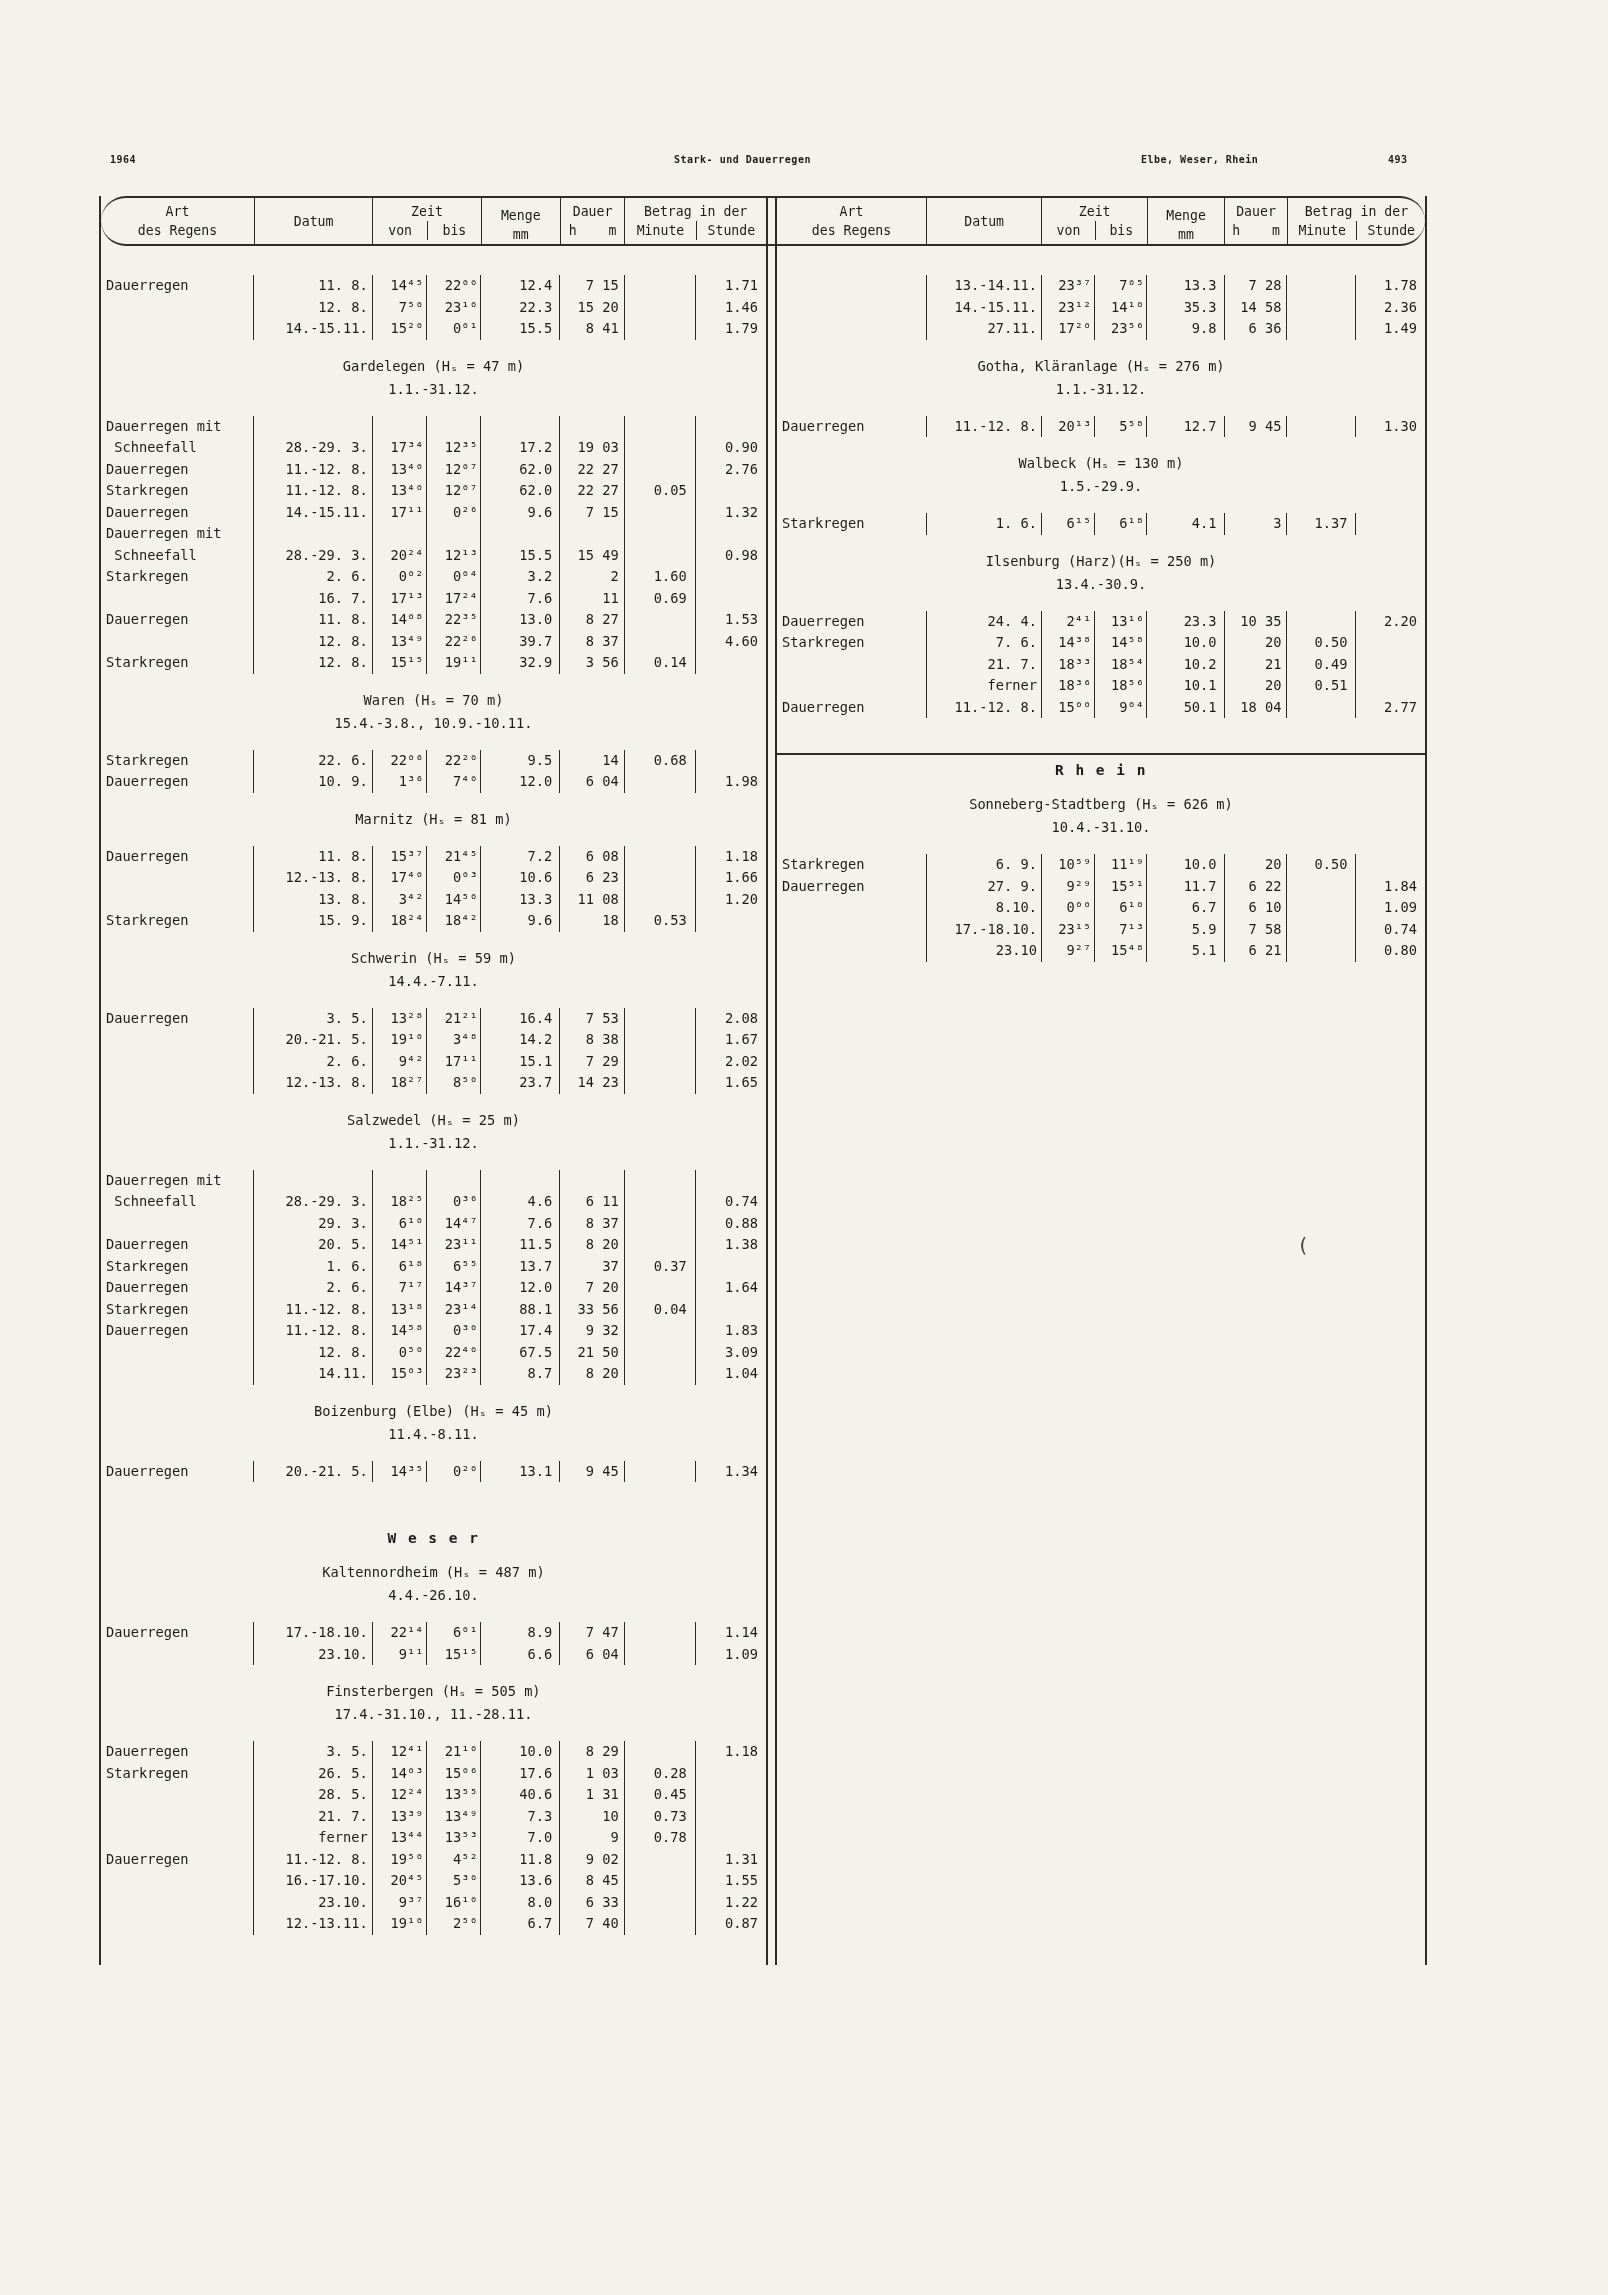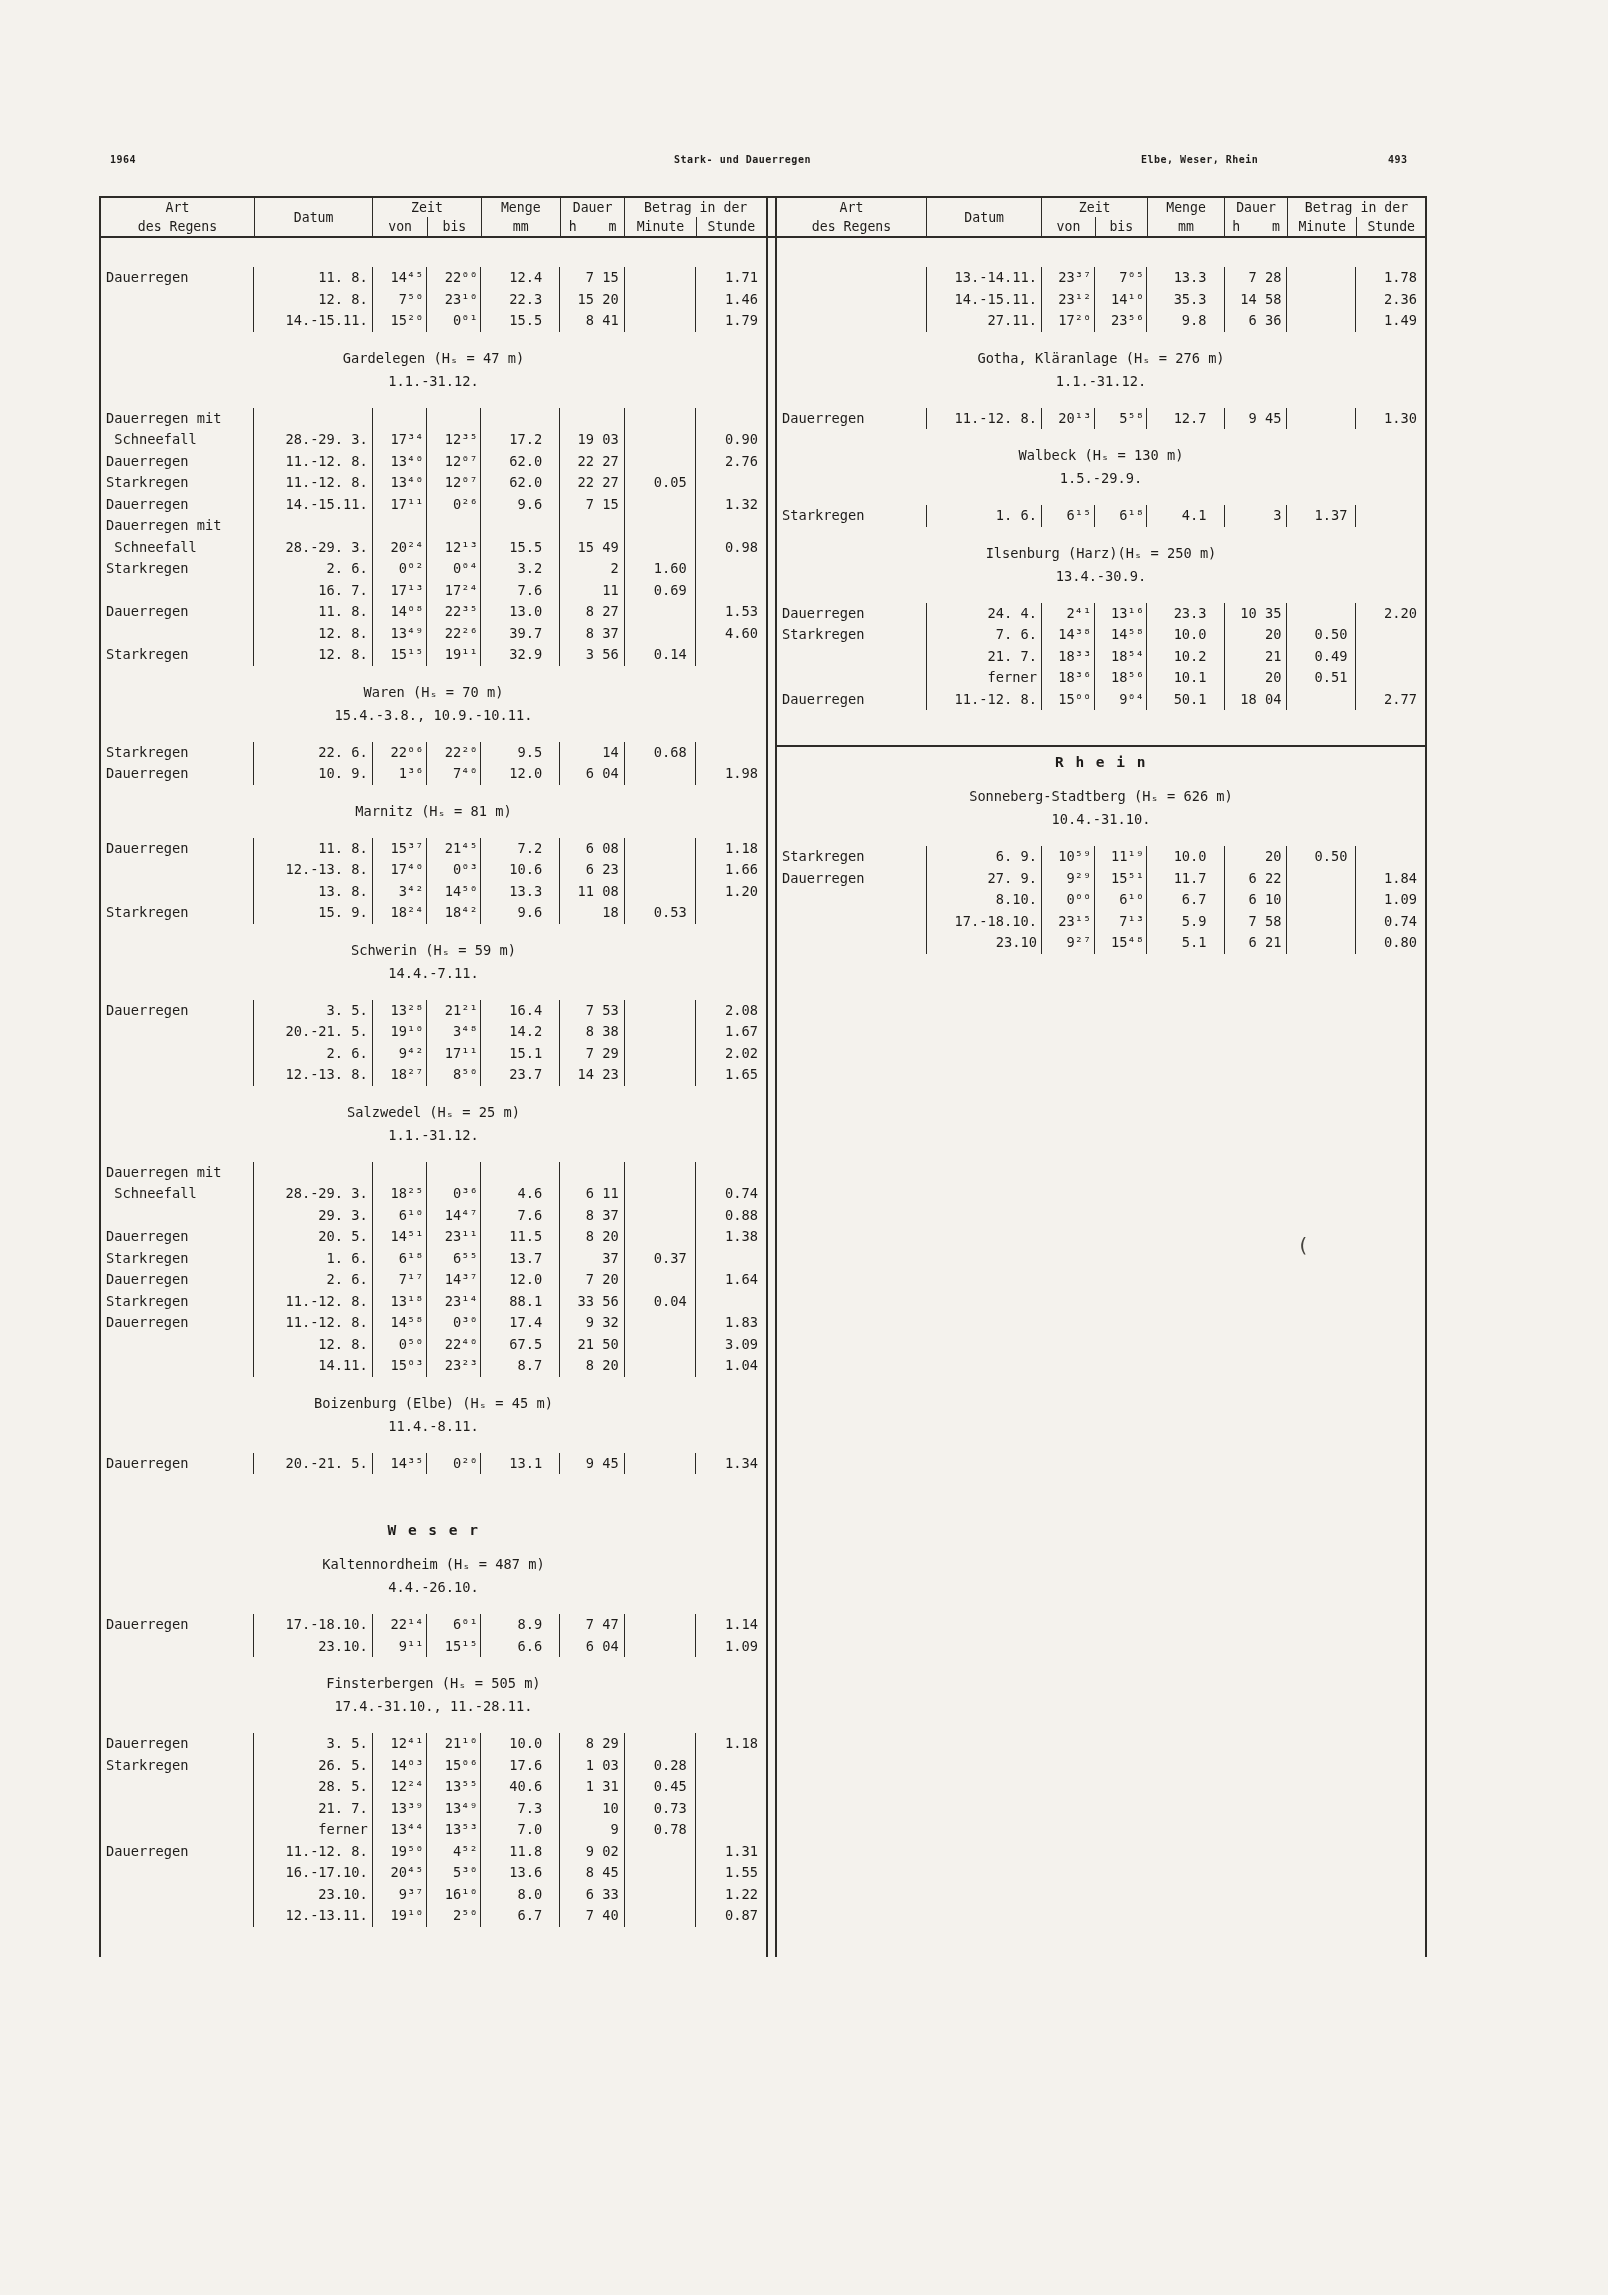--- a/index.html
+++ b/index.html
@@ -19,21 +19,21 @@
                font-size:10px; font-weight:bold; letter-spacing:0.5px; }
   .page-head span { position:absolute; white-space:pre; }
   .ph-year   { left:102px; }
   .ph-title  { left:666px; }
   .ph-region { left:1133px; }
   .ph-page   { left:1380px; }
 
   
   .frame { position:absolute; top:196px; left:99px; width:1328px;
            border-left:2px solid #2e2c28; border-right:2px solid #2e2c28; }
-  .head-row { display:flex; border-top:2px solid #2e2c28; border-bottom:2px solid #2e2c28; height:42px; }
+  .head-row { display:flex; border-top:2px solid #2e2c28; border-bottom:2px solid #2e2c28; height:50px;border-radius:25px; }
   .gap-col  { flex:0 0 11px; width:11px; border-left:2px solid #2e2c28; border-right:2px solid #2e2c28; }
 
   .head-cells { display:flex; flex:0 0 665px; width:665px; }
   .head-cells.right { flex:1 1 auto; width:auto; }
   .hc { display:flex; flex-direction:column; justify-content:center; text-align:center;
         font-size:13.2px; line-height:19px; }
   .hc + .hc { border-left:1.5px solid #2e2c28; }
   .hc-art    { flex:0 0 23%; }
   .hc-datum  { flex:0 0 17.8%; }
   .hc-zeit   { flex:0 0 16.3%; }
@@ -55,21 +55,21 @@
   table.rows { width:100%; border-collapse:collapse; table-layout:fixed; }
   table.rows td {
     font-size:13.7px; line-height:21.5px; vertical-align:bottom;
     white-space:pre; overflow:hidden;
     border-left:1.5px solid #2b2925;
   }
   table.rows td.cell-art { border-left:none; text-align:left; padding-left:5px; white-space:pre-wrap; }
   table.rows td.cell-datum  { text-align:right; padding-right:4px; }
   table.rows td.cell-von,
   table.rows td.cell-bis    { text-align:right; padding-right:2.5px; }
-  table.rows td.cell-menge  { text-align:right; padding-right:17px; }
+  table.rows td.cell-menge  { text-align:right; padding-right:7px; }
   table.rows td.cell-dauer  { text-align:right; padding-right:5px; }
   table.rows td.cell-minute { text-align:right; padding-right:8px; }
   table.rows td.cell-stunde { text-align:right; padding-right:8px; }
   col.c-art{width:23%} col.c-datum{width:17.8%} col.c-von{width:8.15%} col.c-bis{width:8.15%}
   col.c-menge{width:11.9%} col.c-dauer{width:9.7%} col.c-min{width:10.65%} col.c-std{width:10.65%}
 
   
   .station { text-align:center; font-size:13.7px; line-height:23px; margin:15px 0; }
   .river   { text-align:center; font-size:14.5px; font-weight:bold; letter-spacing:1.5px; margin:48px 0 13px; }
   .divider { border-top:2px solid #2e2c28; margin:35px 0 7px; }

